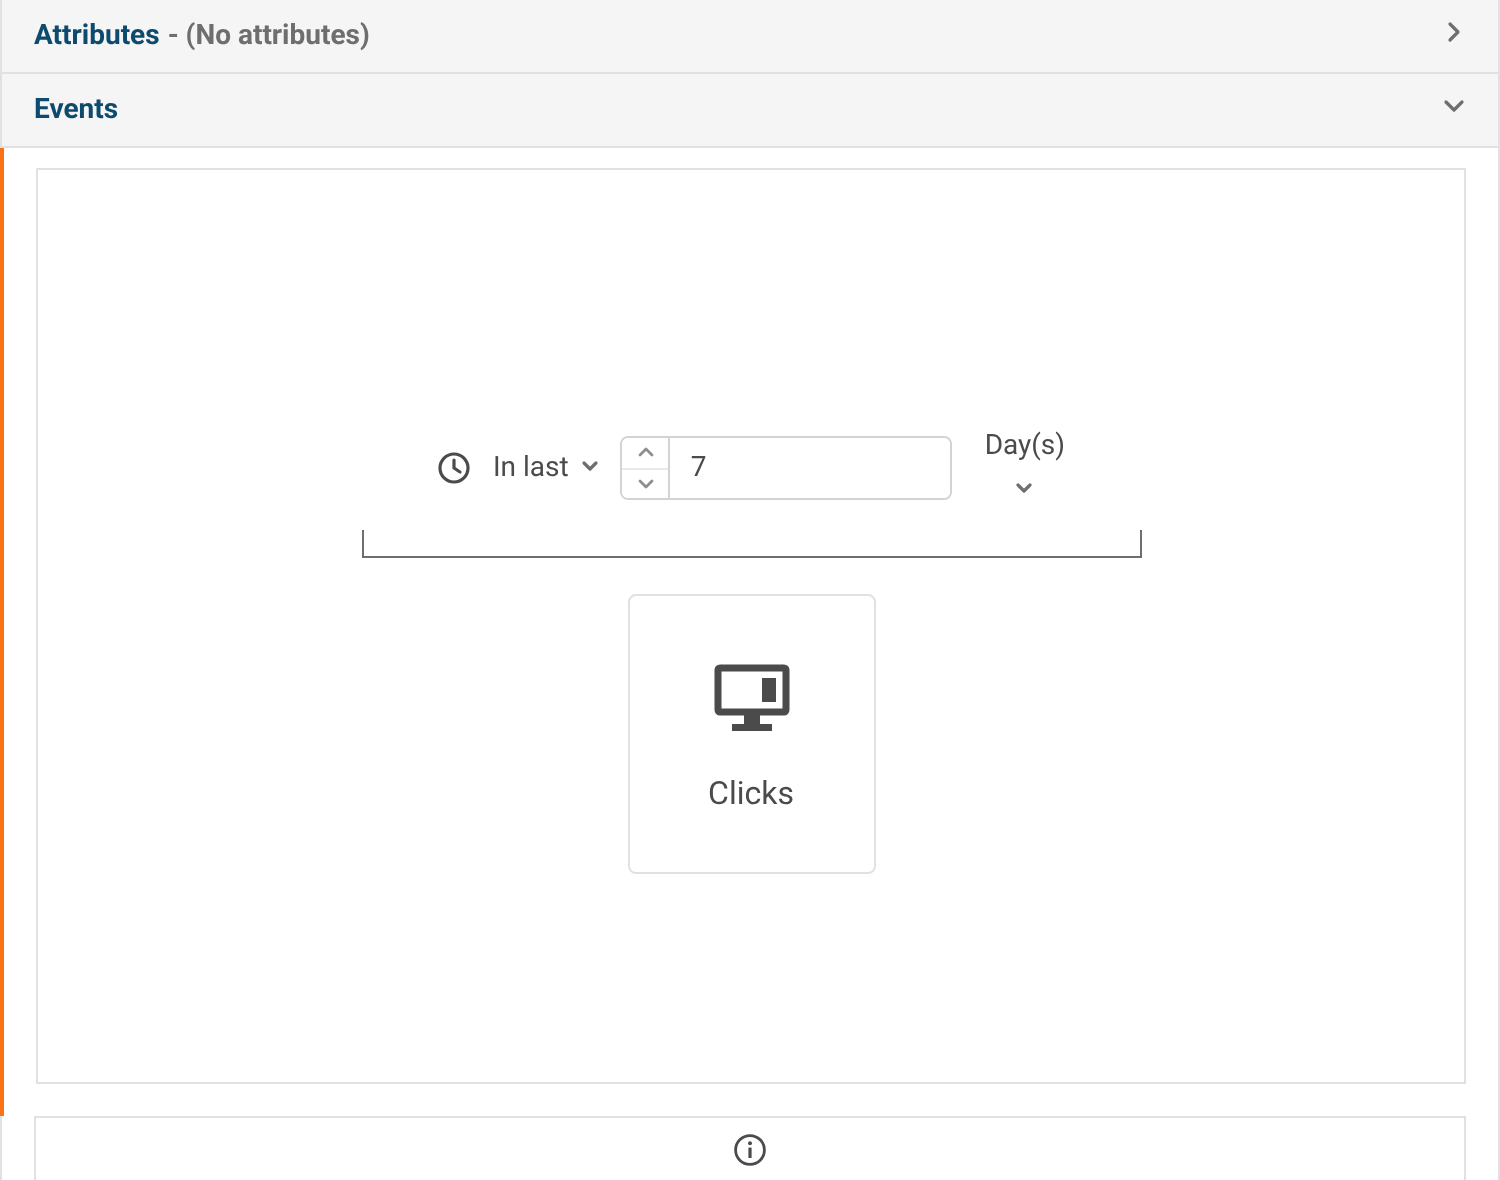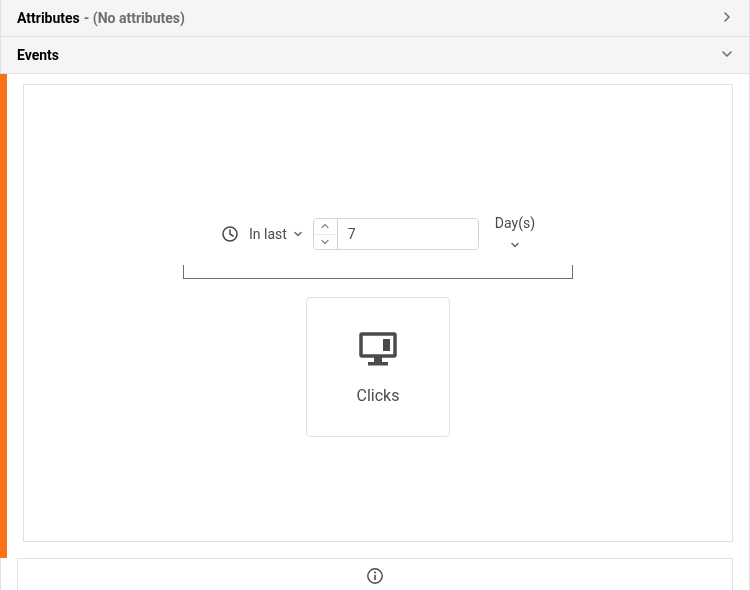--- a/index.html
+++ b/index.html
@@ -20,31 +20,31 @@
       padding: 10px 16px;
       cursor: pointer;
     }
     .panel-header .title {
       display: flex;
       align-items: baseline;
       gap: 4px;
     }
     .panel-header .title .main {
       font-weight: 700;
-      color: #000000;
+      color: #0c4a6e;
     }
     .panel-header .title .sub {
       color: #6e6e6e;
       font-weight: 700;
     }
     .panel-header.first {
       border-top: none;
     }
     .events-body {
-      border-left: 7px solid #f97316;
+      border-left: 2px solid #f97316;
       border-right: 1px solid #e1e1e1;
       padding: 10px 16px 16px 16px;
     }
     .events-canvas {
       background: #fff;
       border: 1px solid #e1e1e1;
       height: 458px;
       display: flex;
       flex-direction: column;
       align-items: center;
@@ -106,21 +106,21 @@
     .bracket {
       margin-top: 12px;
       width: 390px;
       height: 14px;
       border-left: 1px solid #6e6e6e;
       border-right: 1px solid #6e6e6e;
       border-bottom: 1px solid #6e6e6e;
     }
     .event-card {
       margin-top: 18px;
-      width: 144px;
+      width: 124px;
       height: 140px;
       border: 1px solid #e1e1e1;
       border-radius: 4px;
       background: #fff;
       display: flex;
       flex-direction: column;
       align-items: center;
       justify-content: center;
       gap: 14px;
       cursor: pointer;

